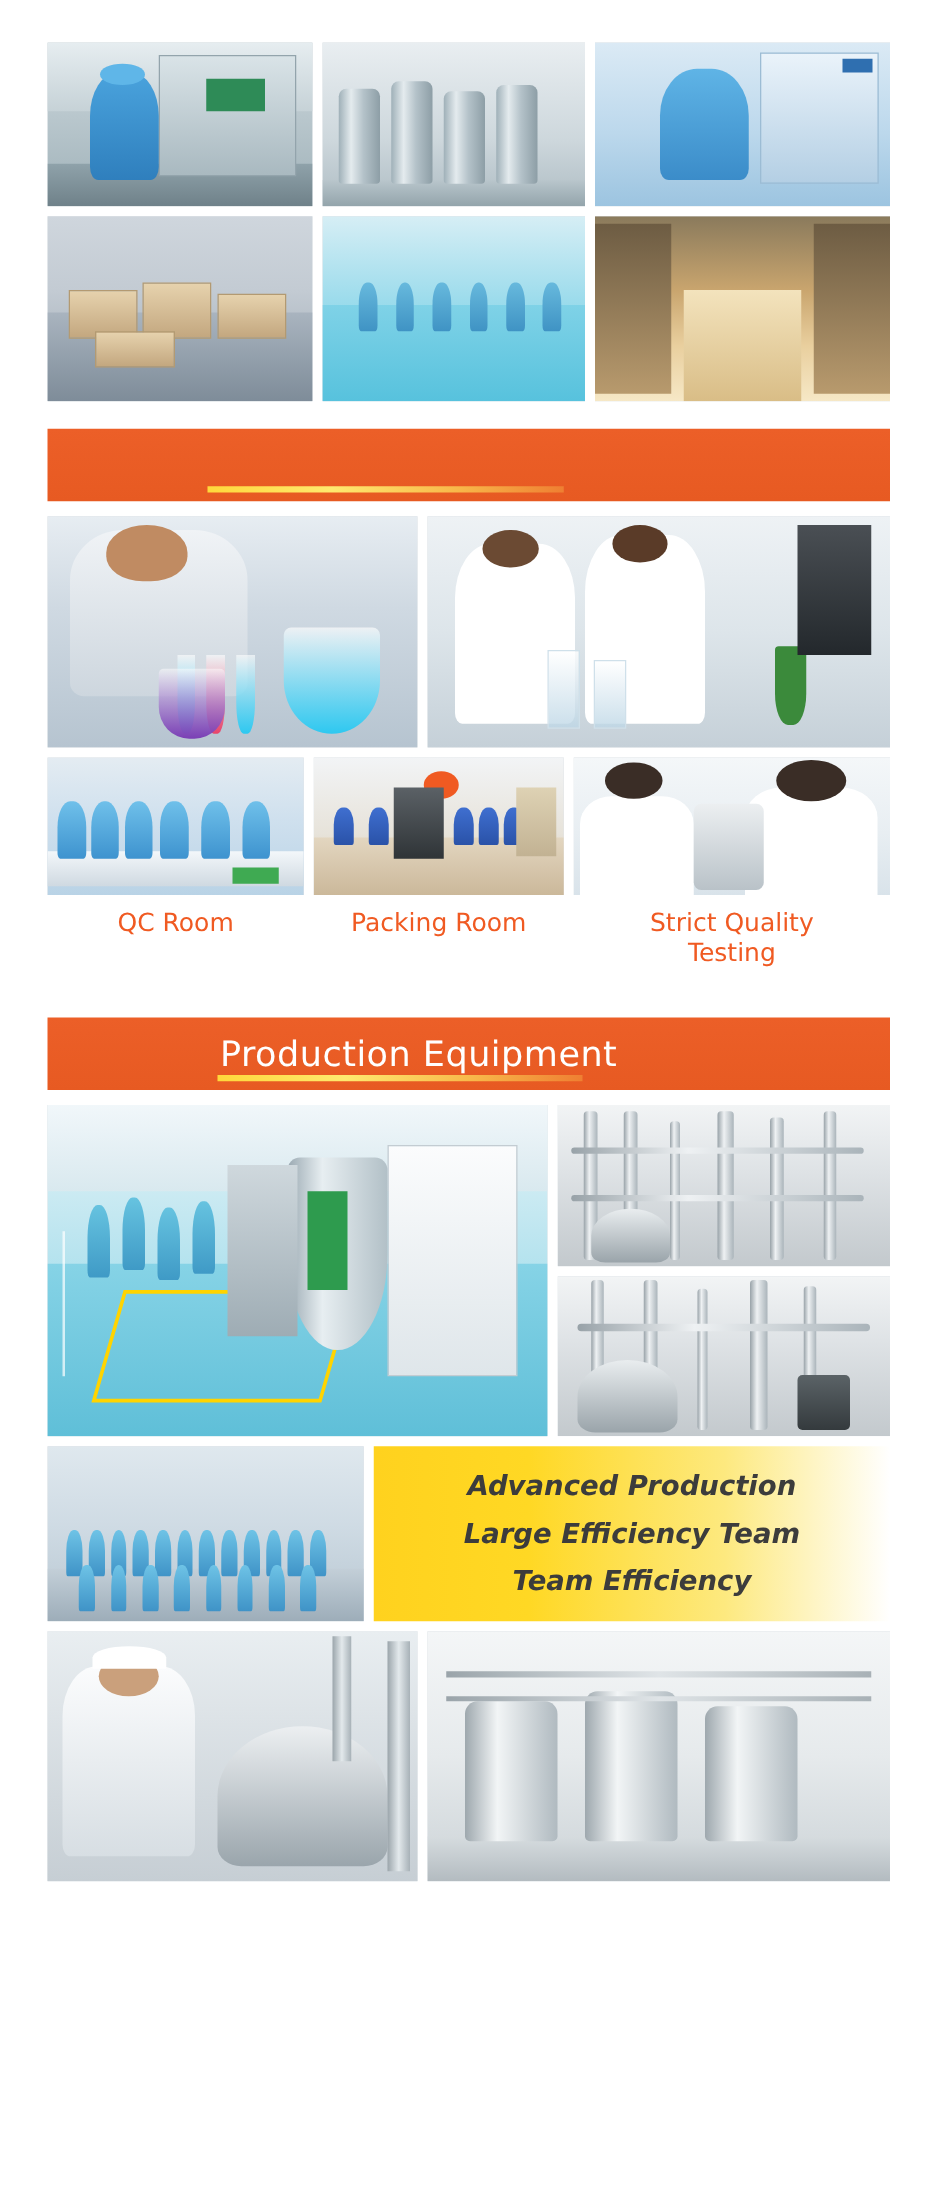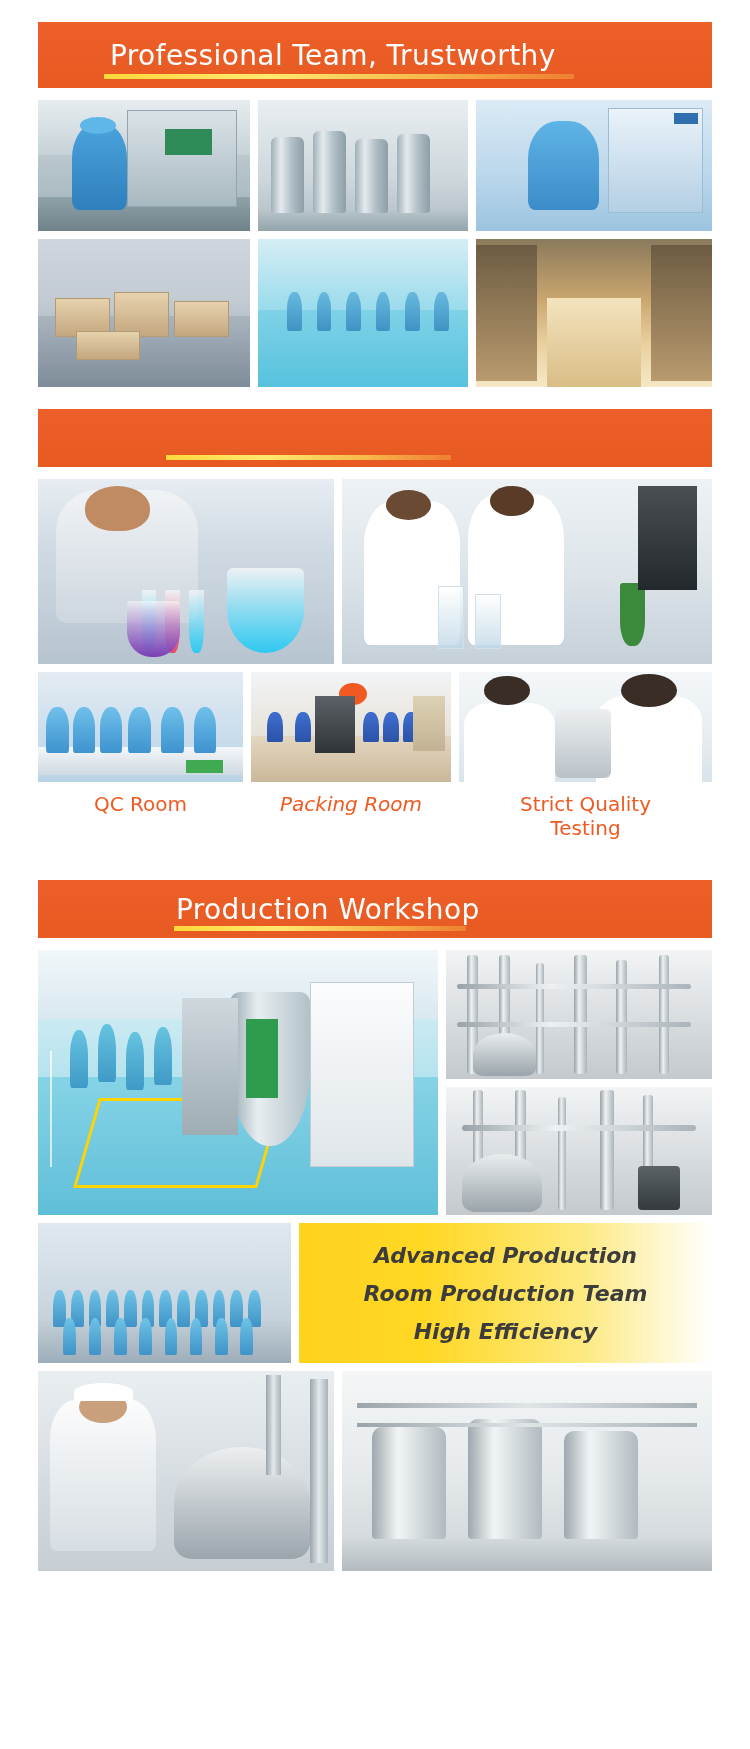--- a/index.html
+++ b/index.html
@@ -77,21 +77,21 @@
   }
   .caption {
     flex: 1;
     text-align: center;
     color: #f05a22;
     font-size: 20px;
     line-height: 1.2;
     font-family: "DejaVu Sans", sans-serif;
   }
   .caption.c1 { flex: 0 0 205px; }
-  .caption.c2 { flex: 0 0 200px; font-style: italic; }
+  .caption.c2 { flex: 0 0 200px; }
   .caption.c3 { flex: 1; }
 
   
   .yellow-panel {
     background: linear-gradient(90deg,#ffd21e 0%, #ffd824 30%, #fde97f 68%, #ffffff 100%);
     display: flex;
     flex-direction: column;
     justify-content: center;
     align-items: center;
     gap: 13px;
@@ -210,24 +210,20 @@
   .s-tr .t{ position:absolute; bottom:16%; background:linear-gradient(90deg,#9ea8ae,#f2f5f6 35%,#b0bac0); border-radius:10px 10px 4px 4px; }
   .s-tr .floor{ height:18%; background:linear-gradient(180deg,#d6dcdf,#b3bbc0); }
 </style>
 </head>
 <body>
 
 <div class="page">
 
   <div class="sp-gap-22"></div>
 
-  <div class="banner b1">
-    <div class="banner-title">Professional Team, Trustworthy</div>
-    <div class="banner-underline"></div>
-  </div>
 
   <div class="sp-gap-12"></div>
 
   <div class="grid">
     <div class="cell" style="flex:0 0 212px; height:131px;">
       <div class="photo">
           <div class="scene s-clean1">
         <div class="wall"></div>
             <div class="floor"></div>
         <div class="m1"></div>
@@ -379,21 +375,21 @@
   <div class="captions">
     <div class="caption c1">QC Room</div>
     <div class="caption c2">Packing Room</div>
     <div class="caption c3" style="white-space:pre-line">Strict Quality
 Testing</div>
   </div>
 
   <div class="sp-gap-40"></div>
 
   <div class="banner b3">
-    <div class="banner-title">Production Workshop</div>
+    <div class="banner-title">Production Equipment</div>
     <div class="banner-underline"></div>
   </div>
 
   <div class="sp-gap-12"></div>
 
   <div class="grid">
     <div class="cell" style="flex:0 0 400px; height:265px;">
       <div class="photo">
           <div class="scene s-work">
         <div class="ceil"></div>
@@ -467,22 +463,22 @@
             <div class="w" style="left:40%;bottom:6%"></div>
         <div class="w" style="left:50%;bottom:6%"></div>
             <div class="w" style="left:60%;bottom:6%"></div>
         <div class="w" style="left:70%;bottom:6%"></div>
             <div class="w" style="left:80%;bottom:6%"></div>
       </div>
         </div>
     </div>
     <div class="cell yellow-panel" style="flex:1; height:140px;">
       <div class="yellow-line">Advanced Production</div>
-      <div class="yellow-line">Room Production Team</div>
-      <div class="yellow-line">High Efficiency</div>
+      <div class="yellow-line">Large Efficiency Team</div>
+      <div class="yellow-line">Team Efficiency</div>
     </div>
   </div>
 
   <div class="grid">
     <div class="cell" style="flex:0 0 296px; height:200px;">
       <div class="photo">
           <div class="scene s-wm">
         <div style="position:absolute;inset:0;background:linear-gradient(180deg,#e9eef1,#c6ced4)"></div>
         <div class="man"></div>
             <div class="hd"></div>

